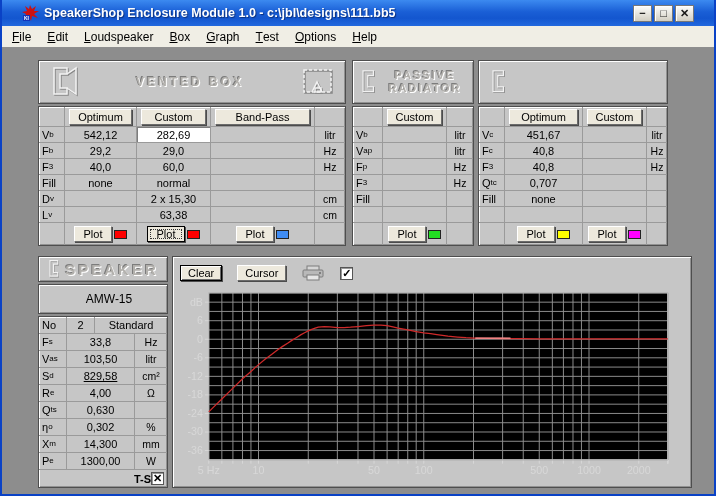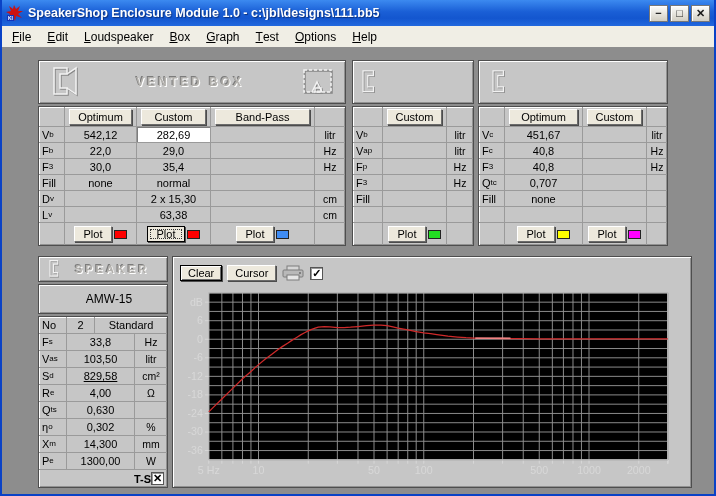--- a/index.html
+++ b/index.html
@@ -3,21 +3,21 @@
 <meta charset="utf-8">
 <style>
   html,body{margin:0;padding:0;background:#555;}
   *{box-sizing:border-box;}
   .window{
     width:716px;height:496px;position:relative;overflow:hidden;
     border:2px solid #0a42c6;border-top:none;background:#8d8d8d;
     font-family:"Liberation Sans",sans-serif;
   }
   
-  .titlebar{height:26px;display:flex;align-items:center;padding:0 4px;
+  .titlebar{height:26px;display:flex;align-items:center;padding:0 20px;
     background:linear-gradient(180deg,#3c8af0 0%,#1a5fd6 45%,#1356cf 70%,#2268de 100%);}
   .app-icon{width:17px;height:17px;margin-right:5px;flex:none;}
   .title-text{flex:1;color:#fff;font-weight:bold;font-size:12.5px;white-space:nowrap;
     overflow:hidden;text-shadow:1px 1px 1px #0b2f7a;}
   .winbtn{width:19px;height:17px;margin-left:2px;flex:none;display:flex;align-items:center;
     justify-content:center;font-size:11px;font-weight:bold;color:#1a1a1a;
     background:linear-gradient(180deg,#fdfdfb,#d2cec2);border:1px solid #777;
     box-shadow:inset 1px 1px 0 #fff;cursor:default;}
   
   .menubar{height:22px;background:#f0eee5;display:flex;align-items:stretch;
@@ -52,21 +52,21 @@
   .plotbtn.focused{border-color:#000;outline:1px dotted #333;outline-offset:-4px;}
   .swatch{width:13px;height:9px;margin-left:2px;border:1px solid #222;flex:none;}
   .checkbox{width:13px;height:13px;background:#fff;border:1px solid #555;
     box-shadow:inset 1px 1px 0 #999;display:flex;align-items:center;justify-content:center;
     font-size:11px;font-weight:bold;color:#000;line-height:11px;}
   
   .speaker-name{display:flex;align-items:center;justify-content:center;font-size:12px;padding-left:12px;}
   .speaker-footer{display:flex;align-items:center;justify-content:flex-end;
     padding-right:3px;font-size:11px;font-weight:bold;}
   
-  .graph-toolbar{height:26px;display:flex;align-items:center;padding:16px 7px;gap:5px;}
+  .graph-toolbar{height:26px;display:flex;align-items:center;padding:16px 7px;gap:15px;}
   .graph-btn{padding:0 7px;}
   .graph-btn.default{border-color:#000;box-shadow:inset 1px 1px 0 #fff,inset -1px -1px 0 #6b6b6b,1px 1px 0 #4c4c4c;}
   .graph-title{flex:1;text-align:center;font-weight:bold;font-size:12px;color:#2e2e2e;
     text-shadow:1px 1px 0 #e6e6e6;}
 </style>
 </head>
 <body>
 
 <div class="window">
 
@@ -138,30 +138,30 @@
             <sub>b</sub>
           </div>
           <div class="tcell">542,12</div>
           <div class="tcell edit-cell">282,69</div>
           <div class="tcell"></div>
           <div class="tcell unit lastcol">litr</div>
           <div class="tcell param">
             <span>F</span>
             <sub>b</sub>
           </div>
-          <div class="tcell">22,0</div>
+          <div class="tcell">29,2</div>
           <div class="tcell">29,0</div>
           <div class="tcell"></div>
           <div class="tcell unit lastcol">Hz</div>
           <div class="tcell param">
             <span>F</span>
             <sub>3</sub>
           </div>
-          <div class="tcell">30,0</div>
-          <div class="tcell">35,4</div>
+          <div class="tcell">40,0</div>
+          <div class="tcell">60,0</div>
           <div class="tcell"></div>
           <div class="tcell unit lastcol">Hz</div>
           <div class="tcell param">
             <span>Fill</span>
           </div>
           <div class="tcell">none</div>
           <div class="tcell">normal</div>
           <div class="tcell"></div>
           <div class="tcell unit lastcol"></div>
           <div class="tcell param">
@@ -200,20 +200,22 @@
     <div class="panel" id="panel-passive" style="left:350px;top:12px;width:122px;height:186px;">
       <div class="band group-header" style="height:44px;padding:0 6px;">
         <svg class="emb-icon" width="24" height="32" viewBox="0 0 30 32">
           <g fill="none" stroke="#868686" stroke-width="1.5" transform="translate(1,1)">
               <path d="M18,2 L5,2 L5,28 L18,28 L18,22 L11,22 L11,8 L18,8 Z"></path>
             </g>
           <g fill="none" stroke="#f2f2f2" stroke-width="1.5">
               <path d="M18,2 L5,2 L5,28 L18,28 L18,22 L11,22 L11,8 L18,8 Z"></path>
             </g>
         </svg>
+        <span class="group-title" style="font-size:11px;letter-spacing:2px;">PASSIVE
+RADIATOR</span>
       </div>
       <div class="band group-table" id="table-passive" style="grid-template-columns:30px 1fr 26px;grid-template-rows:20px repeat(6,16px) 1fr;">
           <div class="tcell"></div>
           <div class="tcell">
             <span class="btn colbtn">Custom</span>
           </div>
           <div class="tcell lastcol"></div>
           <div class="tcell param">
             <span>V</span>
             <sub>b</sub>
@@ -333,21 +335,21 @@
     <div class="panel" id="panel-speaker" style="left:36px;top:208px;width:130px;height:232px;">
       <div class="band group-header" style="height:26px;padding:0 8px;">
         <svg class="emb-icon" width="18" height="20" viewBox="0 0 30 32">
           <g fill="none" stroke="#868686" stroke-width="2" transform="translate(1,1)">
               <path d="M18,2 L5,2 L5,28 L18,28 L18,22 L11,22 L11,8 L18,8 Z"></path>
             </g>
           <g fill="none" stroke="#f2f2f2" stroke-width="2">
               <path d="M18,2 L5,2 L5,28 L18,28 L18,22 L11,22 L11,8 L18,8 Z"></path>
             </g>
         </svg>
-        <span class="group-title" style="font-size:11px;">SPEAKER</span>
+        <span class="group-title" style="font-size:15px;">SPEAKER</span>
       </div>
       <div class="band speaker-name" style="height:30px;">AMW-15</div>
       <div class="band group-table" id="table-speaker" style="flex:1;grid-template-columns:28px 28px 1fr 32px;grid-template-rows:repeat(9,17px) 1fr;">
           <div class="tcell param">No</div>
           <div class="tcell">2</div>
           <div class="tcell lastcol" style="grid-column: 3 / 5;">Standard</div>
           <div class="tcell param">
             <span>F</span>
             <sub>s</sub>
           </div>

